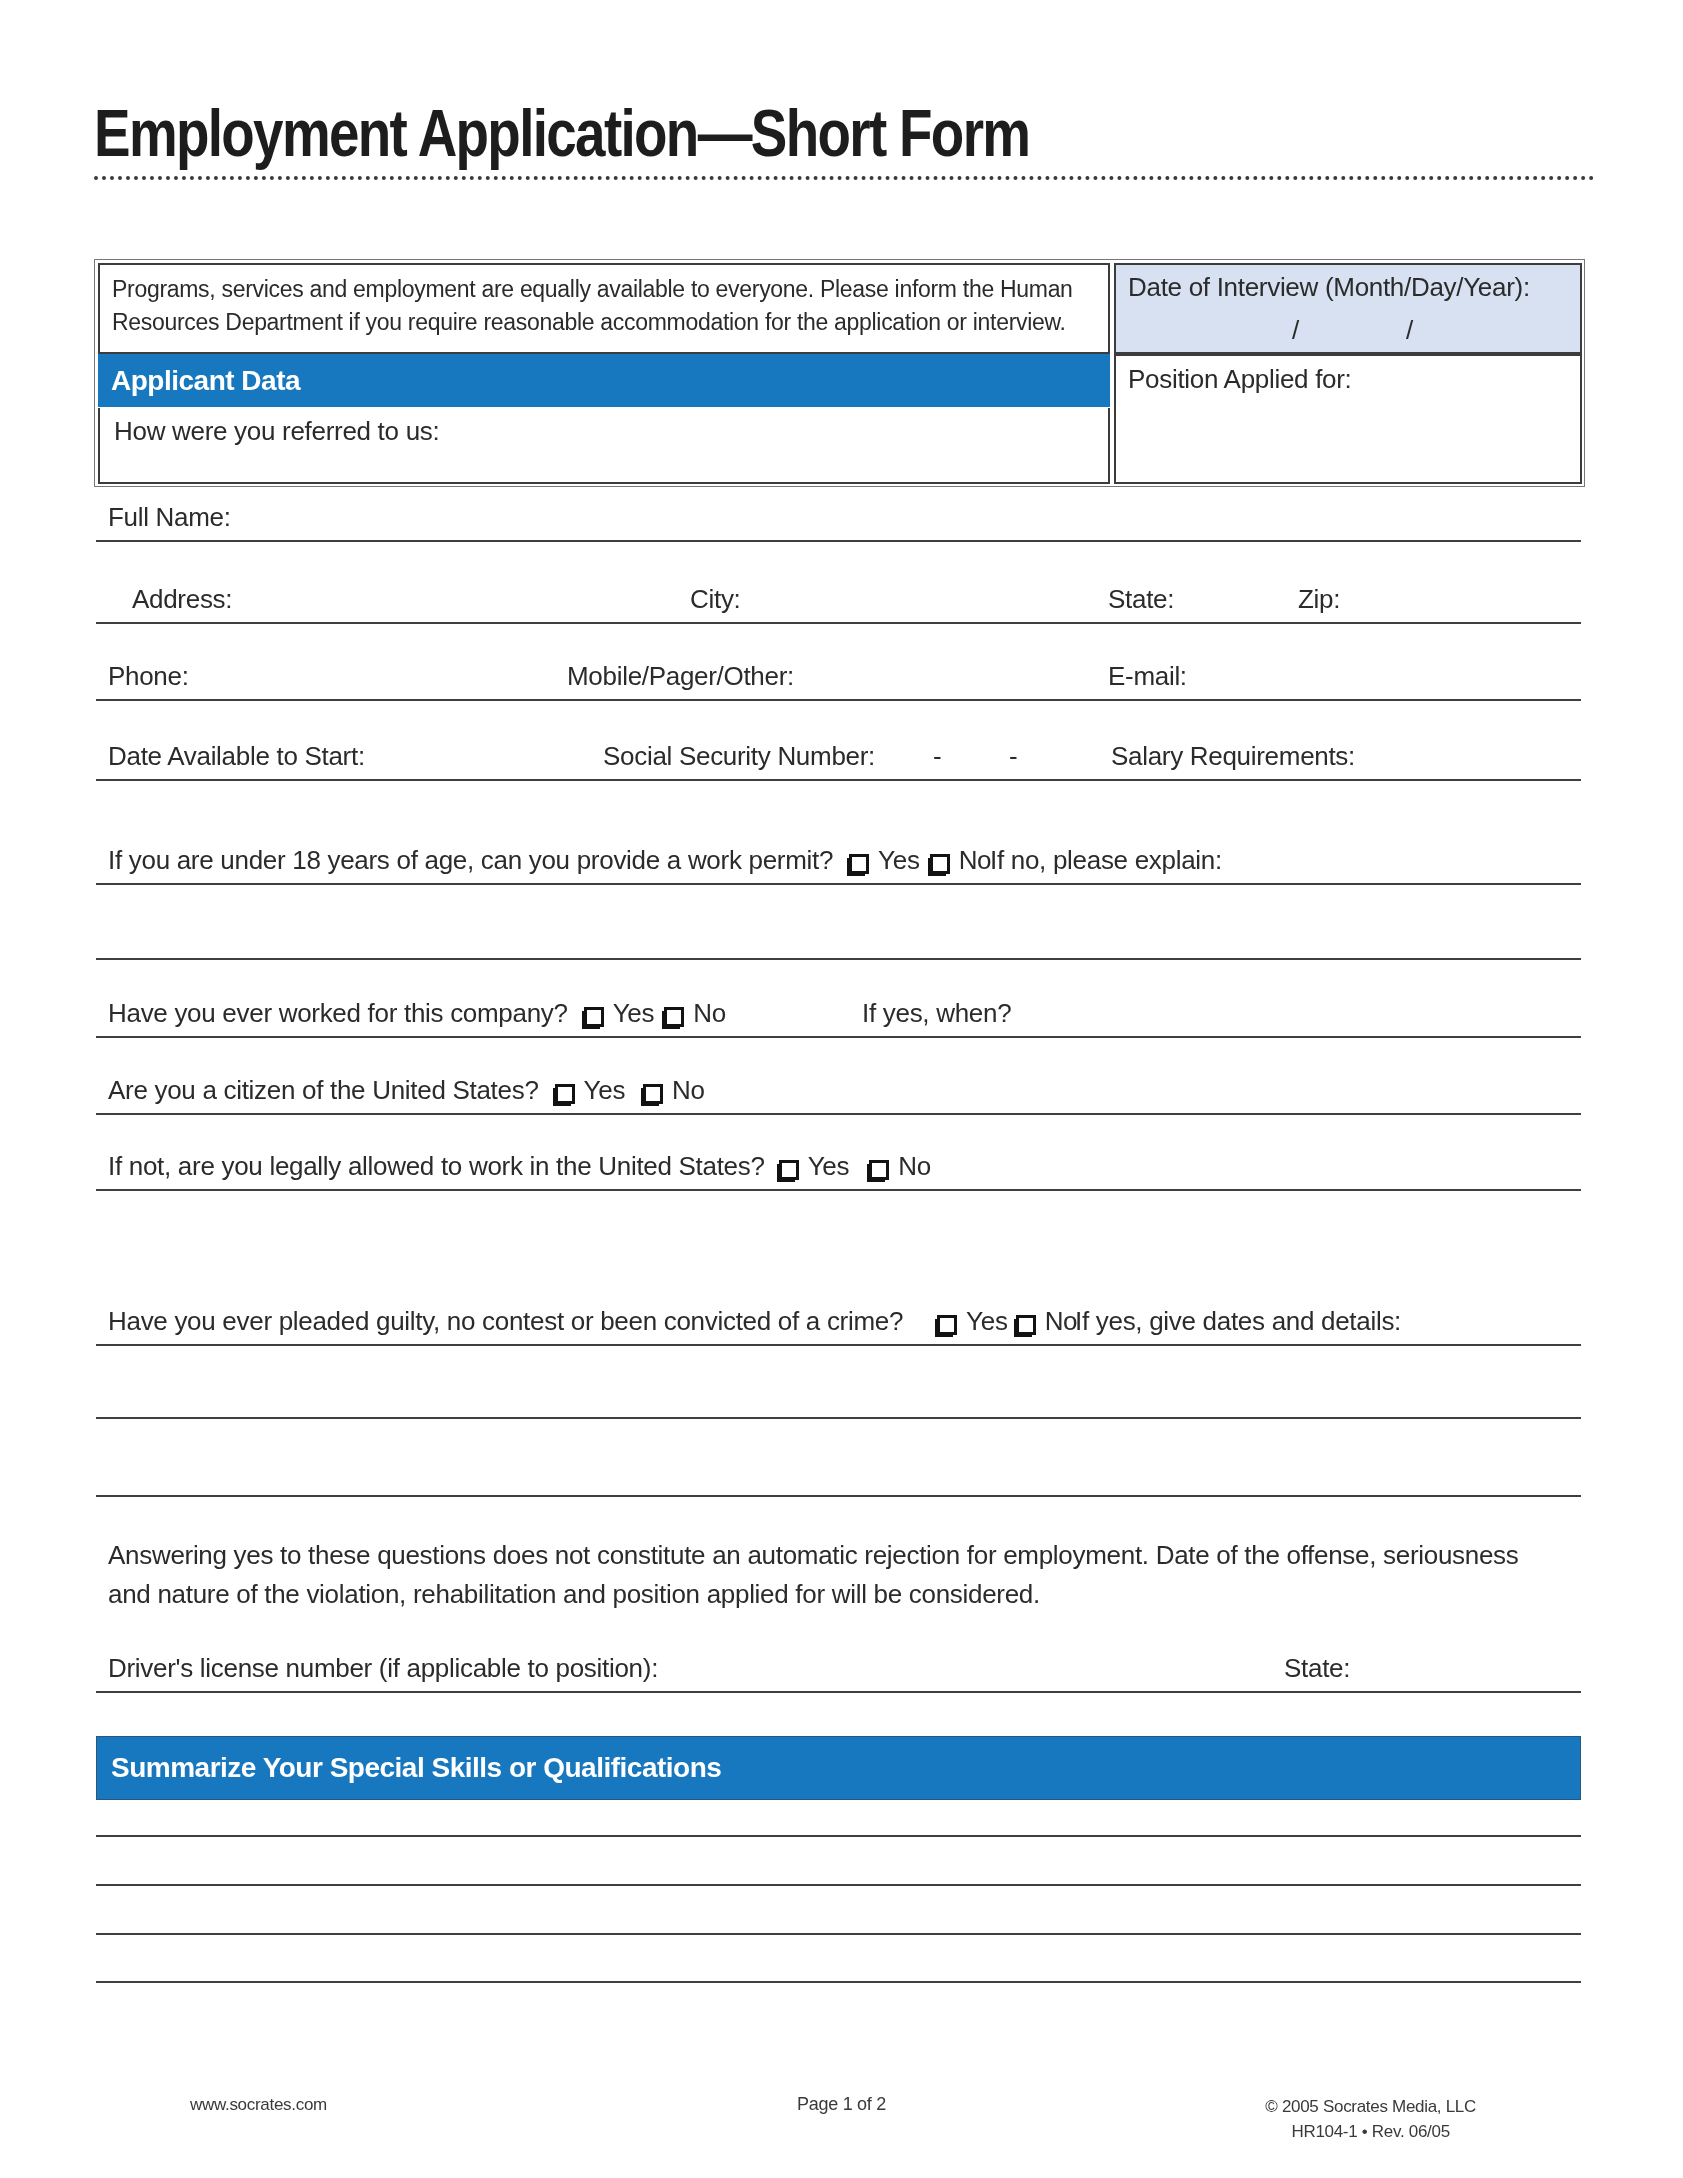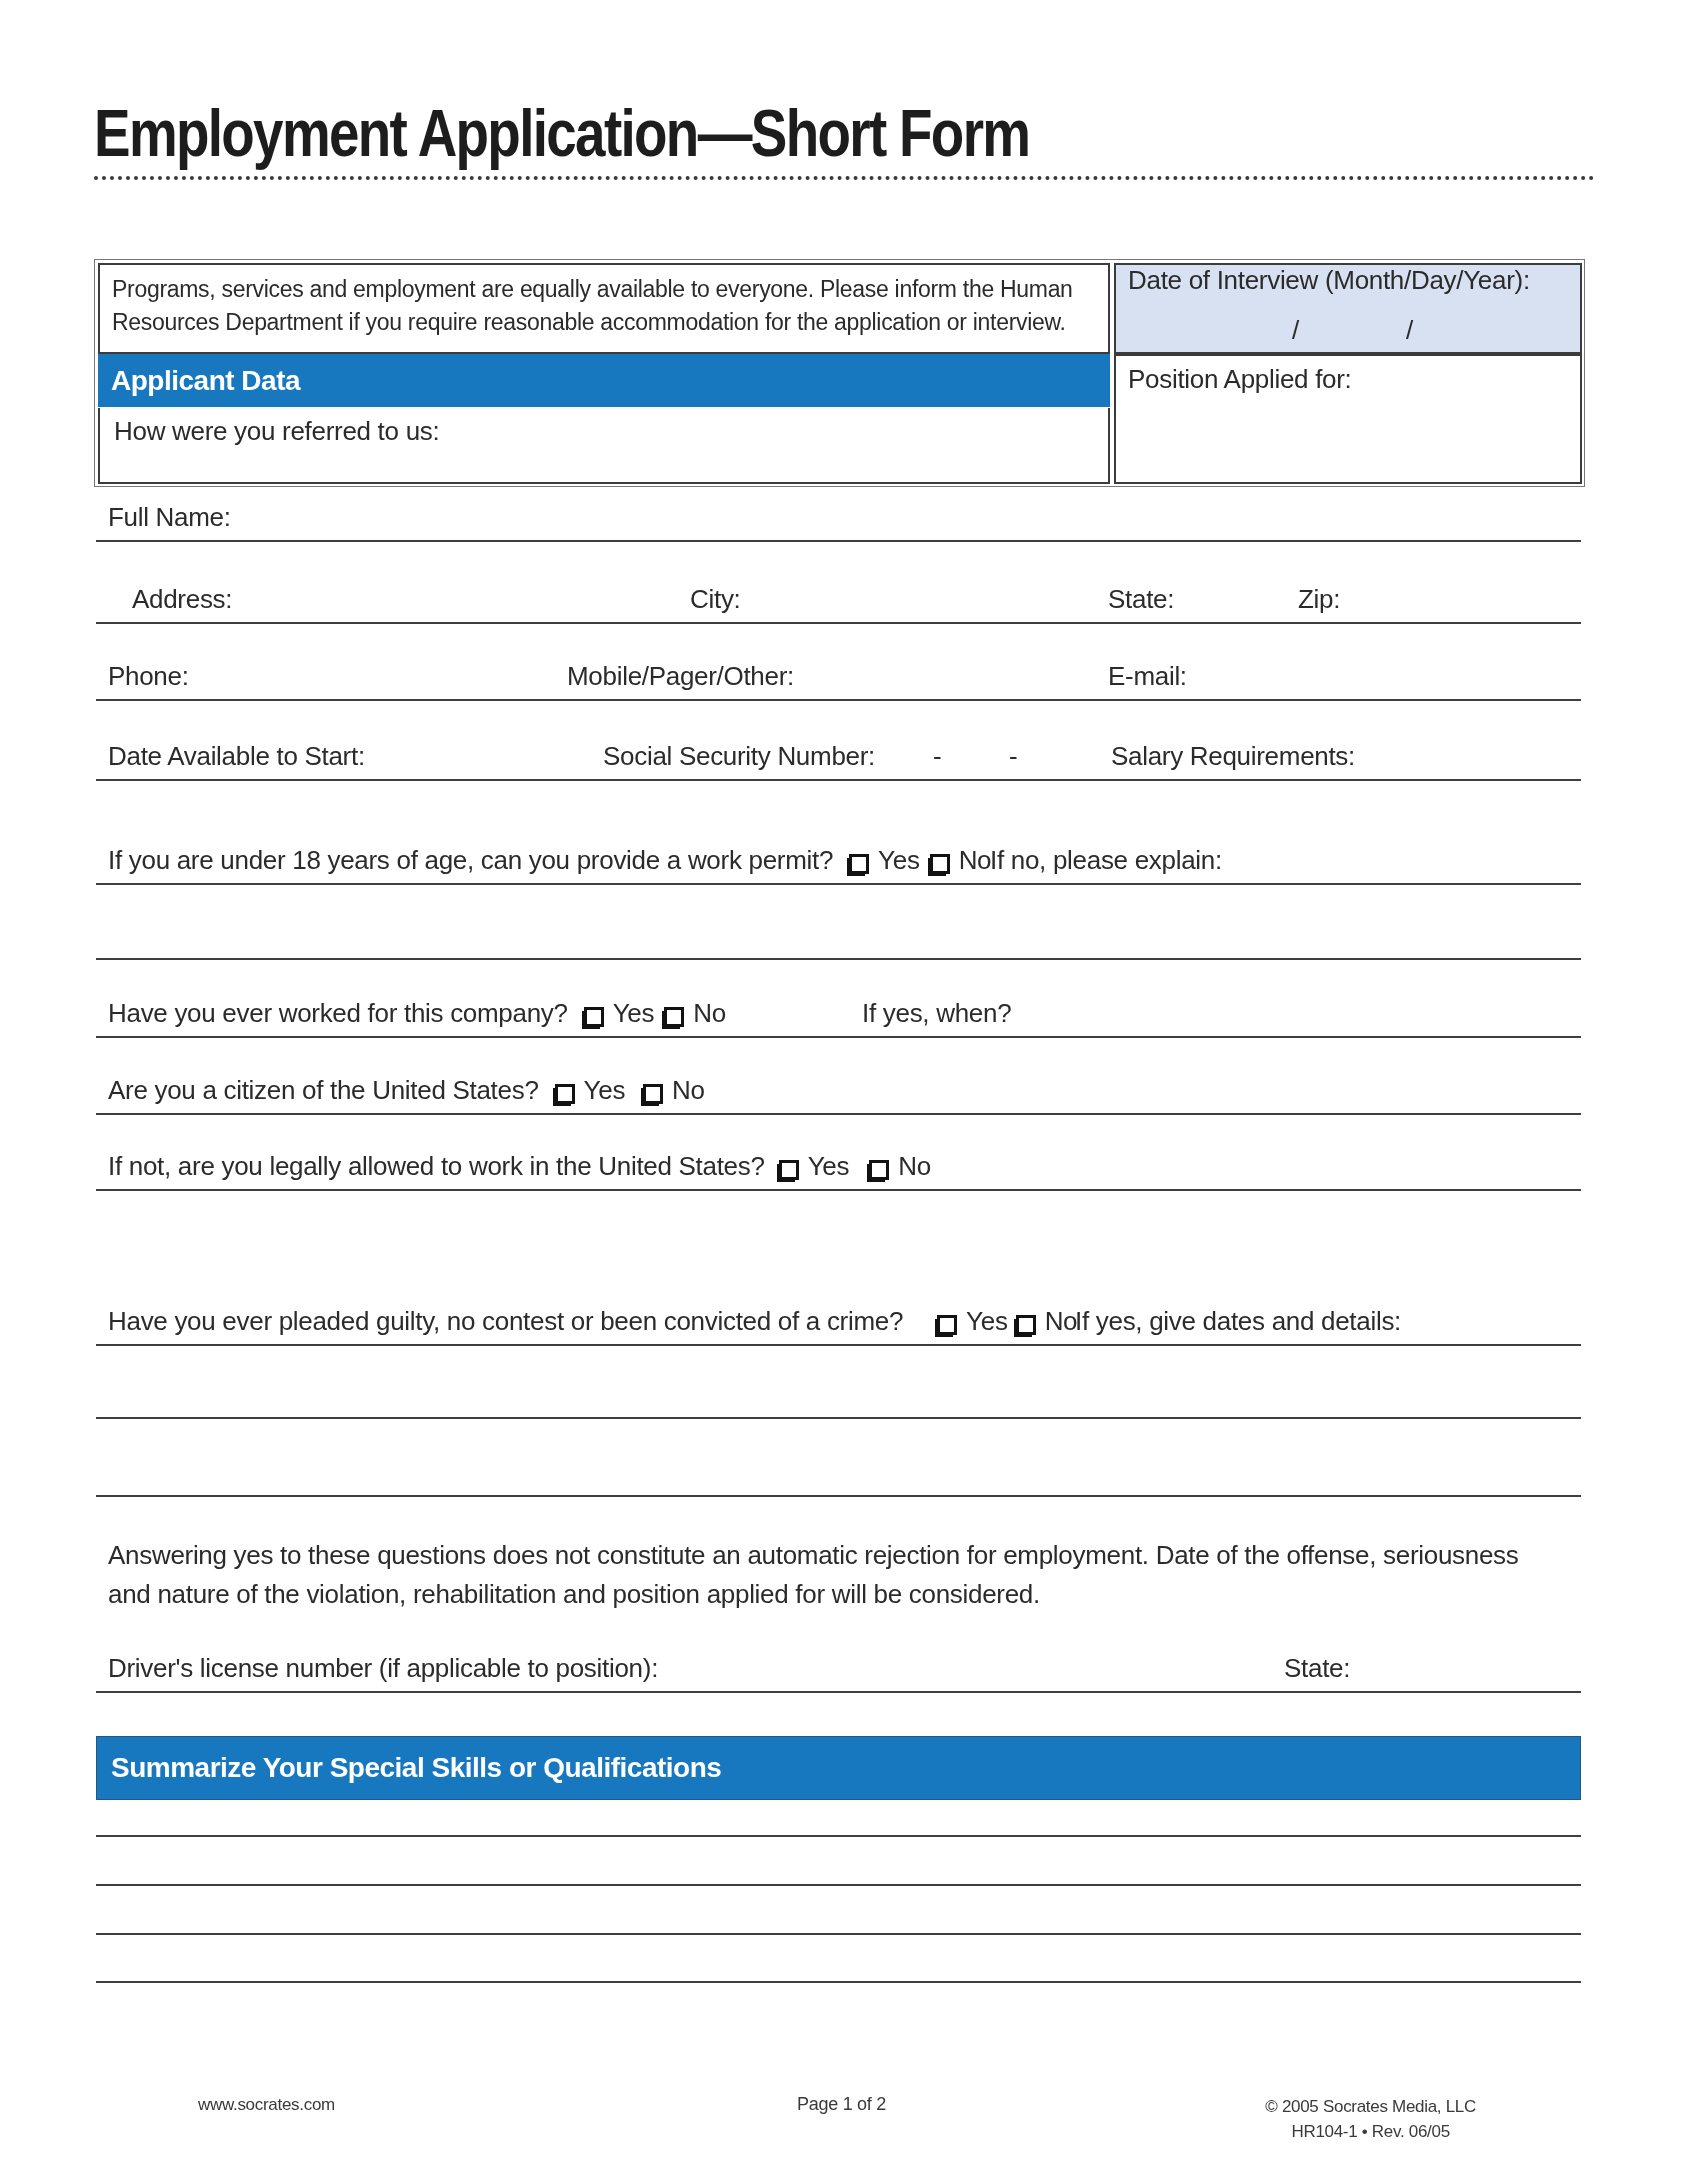--- a/index.html
+++ b/index.html
@@ -16,42 +16,42 @@
   
   .title{position:absolute;left:94px;top:95px;font-size:66px;font-weight:bold;letter-spacing:-2px;white-space:nowrap;transform:scaleX(0.83);transform-origin:left center;color:#1d1d1d;}
   .title-rule{position:absolute;left:94px;top:176px;width:1501px;border-bottom:4px dotted #3a3a3a;}
 
   
   .htable{position:absolute;left:94px;top:237px;width:1491px;height:228px;border:1px solid #777;background:#fff;margin-top:22px;}
   .cell{position:absolute;background:#fff;border:2px solid #3c3c3c;}
   .ht-notice{left:3px;top:3px;width:1012px;height:91px;padding:8px 12px;font-size:23px;line-height:33px;}
   .ht-appdata{left:3px;top:94px;width:1012px;height:53px;background:var(--blue);border:none;color:#fff;font-size:28px;font-weight:bold;display:flex;align-items:center;padding-left:13px;letter-spacing:-0.5px;}
   .ht-referred{left:3px;top:148px;width:1012px;height:76px;border-top:none;padding:8px 14px;font-size:26px;}
-  .ht-doi{left:1019px;top:3px;width:468px;height:91px;background:var(--lightblue);padding:0 12px;font-size:26px;}
+  .ht-doi{left:1019px;top:3px;width:468px;height:91px;background:var(--lightblue);padding:7px 12px;font-size:26px;}
   .ht-doi .slashes{position:absolute;left:0;bottom:6px;width:100%;font-size:26px;}
   .ht-doi .slashes .s1{position:absolute;left:176px;bottom:0;}
   .ht-doi .slashes .s2{position:absolute;left:290px;bottom:0;}
   .ht-pos{left:1019px;top:94px;width:468px;height:130px;padding:8px 12px;font-size:26px;}
 
   
   .frow{position:absolute;left:96px;width:1485px;height:46px;border-bottom:2px solid var(--line);font-size:26px;}
   .frow .lab{position:absolute;bottom:7px;white-space:nowrap;}
   .q{display:flex;align-items:flex-end;white-space:nowrap;}
 
   
   .cb{display:inline-block;width:20px;height:20px;background:#fff;border:3px solid #121212;box-shadow:-3px 3px 0 -1px #121212;margin:0 9px 2px 14px;flex:none;}
   .cb.first-tight{margin-left:16px;}
   .opts .cb{margin-left:22px;}
 
   .para{position:absolute;left:108px;top:1536px;width:1455px;font-size:26px;line-height:39px;}
 
   .skillsbar{position:absolute;left:96px;top:1736px;width:1485px;height:64px;background:var(--blue);border:1px solid #2b567c;color:#fff;font-size:28px;font-weight:bold;display:flex;align-items:center;padding-left:14px;letter-spacing:-0.5px;}
 
   .footer{position:absolute;left:0;top:2089px;width:1683px;height:59px;font-size:17px;color:#3a3a3a;}
-  .f-left{position:absolute;left:198px;top:6px;}
+  .f-left{position:absolute;left:190px;top:6px;}
   .f-center{position:absolute;left:0;width:1683px;text-align:center;top:5px;font-size:18px;}
   .f-right{position:absolute;right:207px;top:5px;text-align:center;line-height:25px;}
 </style>
 </head>
 <body>
 
 <div class="page">
 
   <h1 class="title">Employment Application—Short Form</h1>
   <div class="title-rule"></div>

